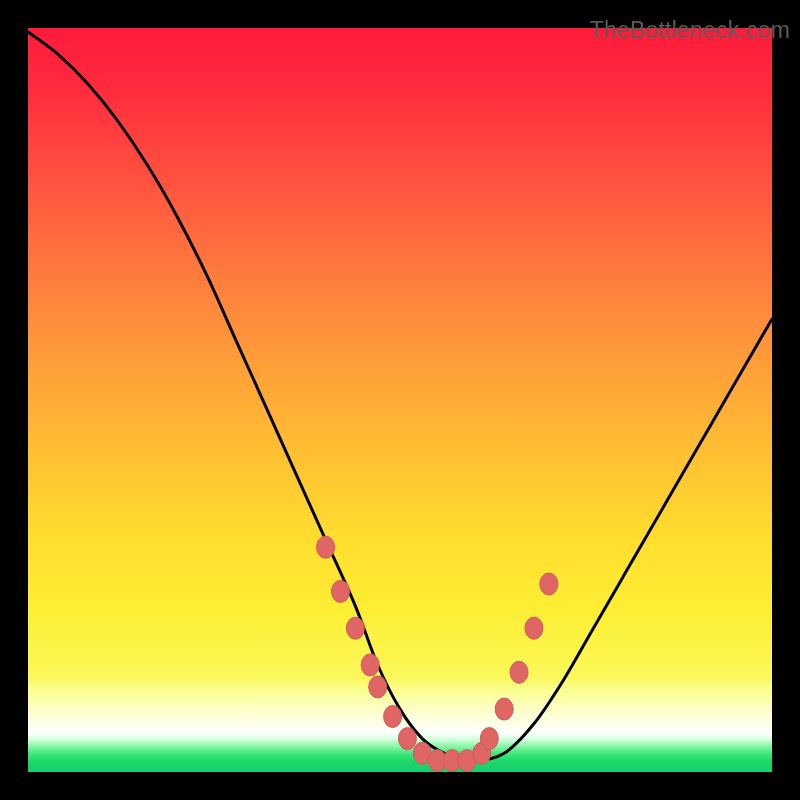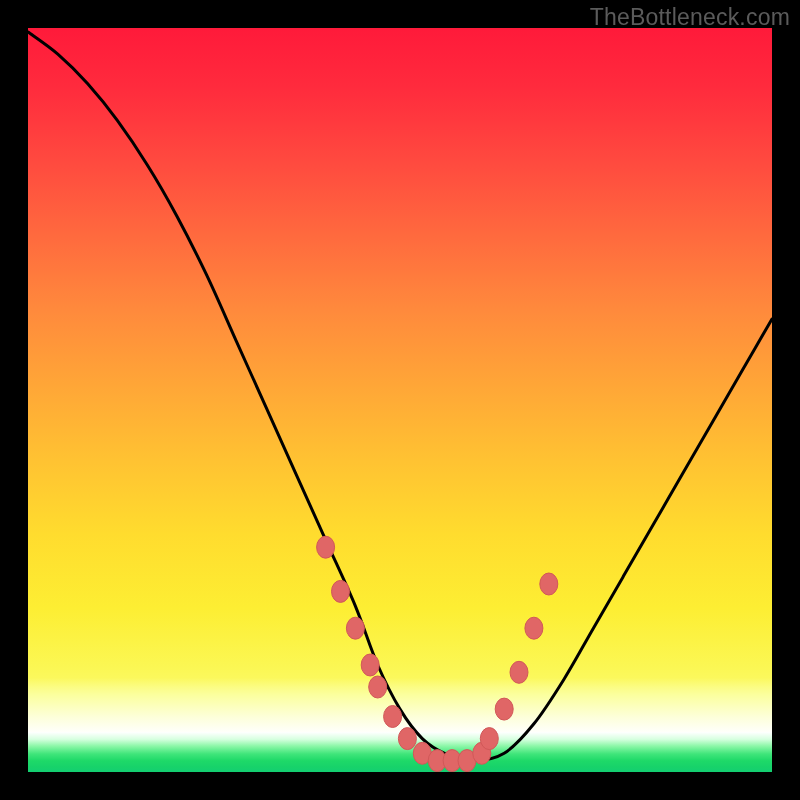--- a/index.html
+++ b/index.html
@@ -72,21 +72,21 @@
       #d7ffe0 18%,
       #8cf7a8 35%,
       #3fe57a 55%,
       #1ed968 72%,
       #17d26a 88%,
       #13cf72 100%
     );
   }
   .watermark {
     position: absolute;
-    top: 4px;
+    top: 17px;
     right: 10px;
     color: #5b5b5b;
     font-size: 23px;
     font-weight: 500;
     letter-spacing: 0.2px;
     user-select: none;
   }
   svg.curve {
     position: absolute;
     inset: 0;

